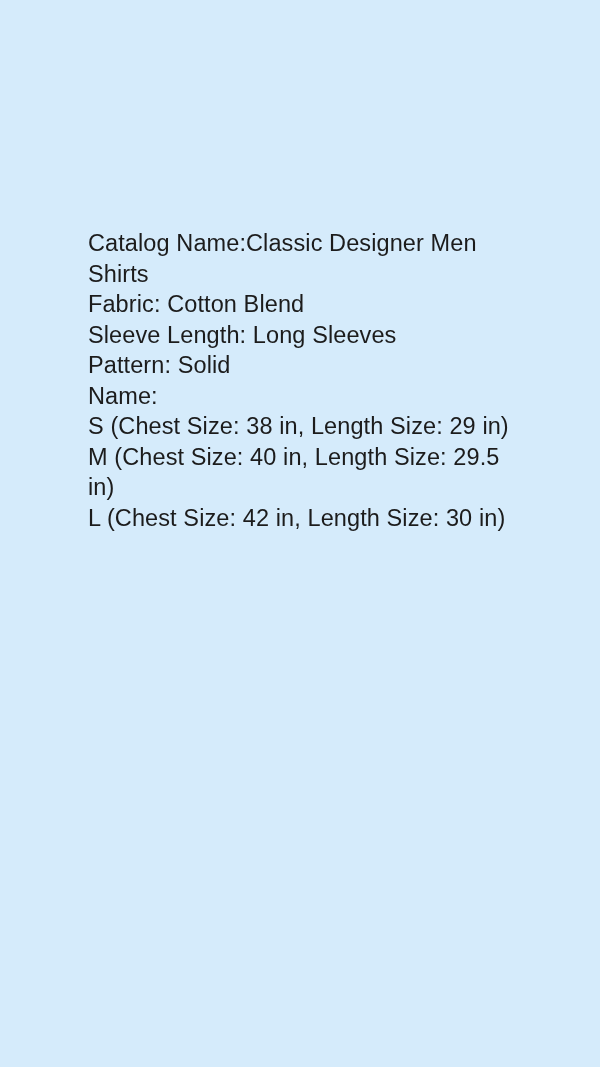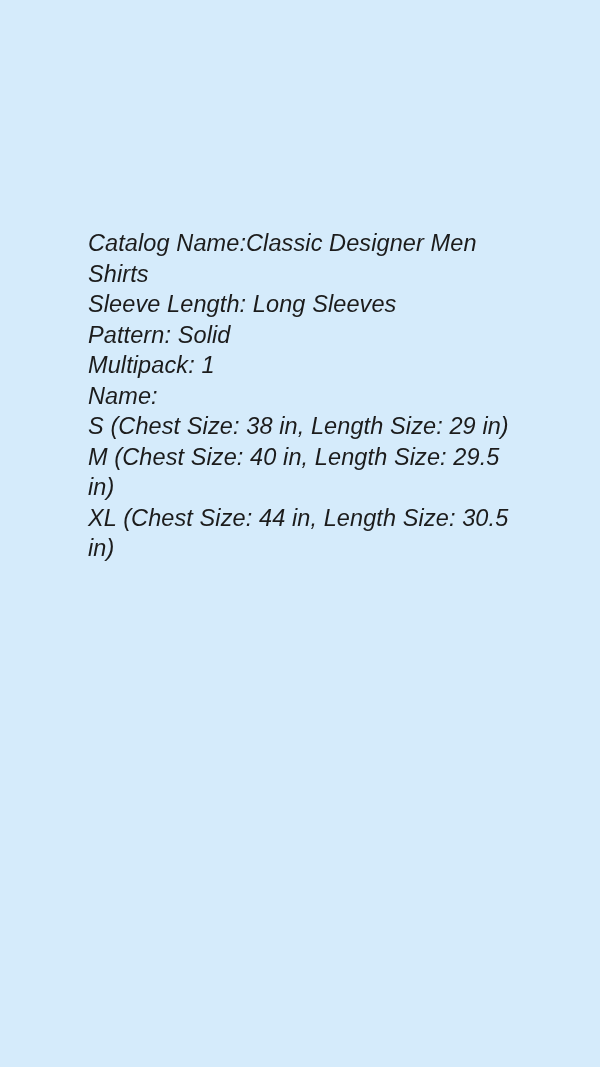--- a/index.html
+++ b/index.html
@@ -18,46 +18,45 @@
     width: 600px;
     height: 1067px;
     background: #d5ebfb;
     box-sizing: border-box;
   }
   .content {
     position: absolute;
     left: 88px;
     top: 228px;
     width: 432px;
-    font-style: italic;
   }
   .line {
     font-size: 23.5px;
     line-height: 30.5px;
     color: #1c1c1c;
     letter-spacing: 0.1px;
     white-space: pre-wrap;
     word-wrap: break-word;
   }
   .block-gap {
     height: 30px;
   }
 </style>
 </head>
 <body>
 
 <div class="page">
   <div class="content">
 
     <div class="line">Catalog Name:Classic Designer Men Shirts</div>
+    <div class="line">Fabric: Cotton Blend</div>
     <div class="line">Sleeve Length: Long Sleeves</div>
     <div class="line">Pattern: Solid</div>
-    <div class="line">Multipack: 1</div>
     <div class="line">Name:</div>
     <div class="line">S (Chest Size: 38 in, Length Size: 29 in)</div>
     <div class="line">M (Chest Size: 40 in, Length Size: 29.5 in)</div>
-    <div class="line">XL (Chest Size: 44 in, Length Size: 30.5 in)</div>
+    <div class="line">L (Chest Size: 42 in, Length Size: 30 in)</div>
 
     <div class="block-gap"></div>
 
 
   </div>
 </div>
 
 </body></html>

